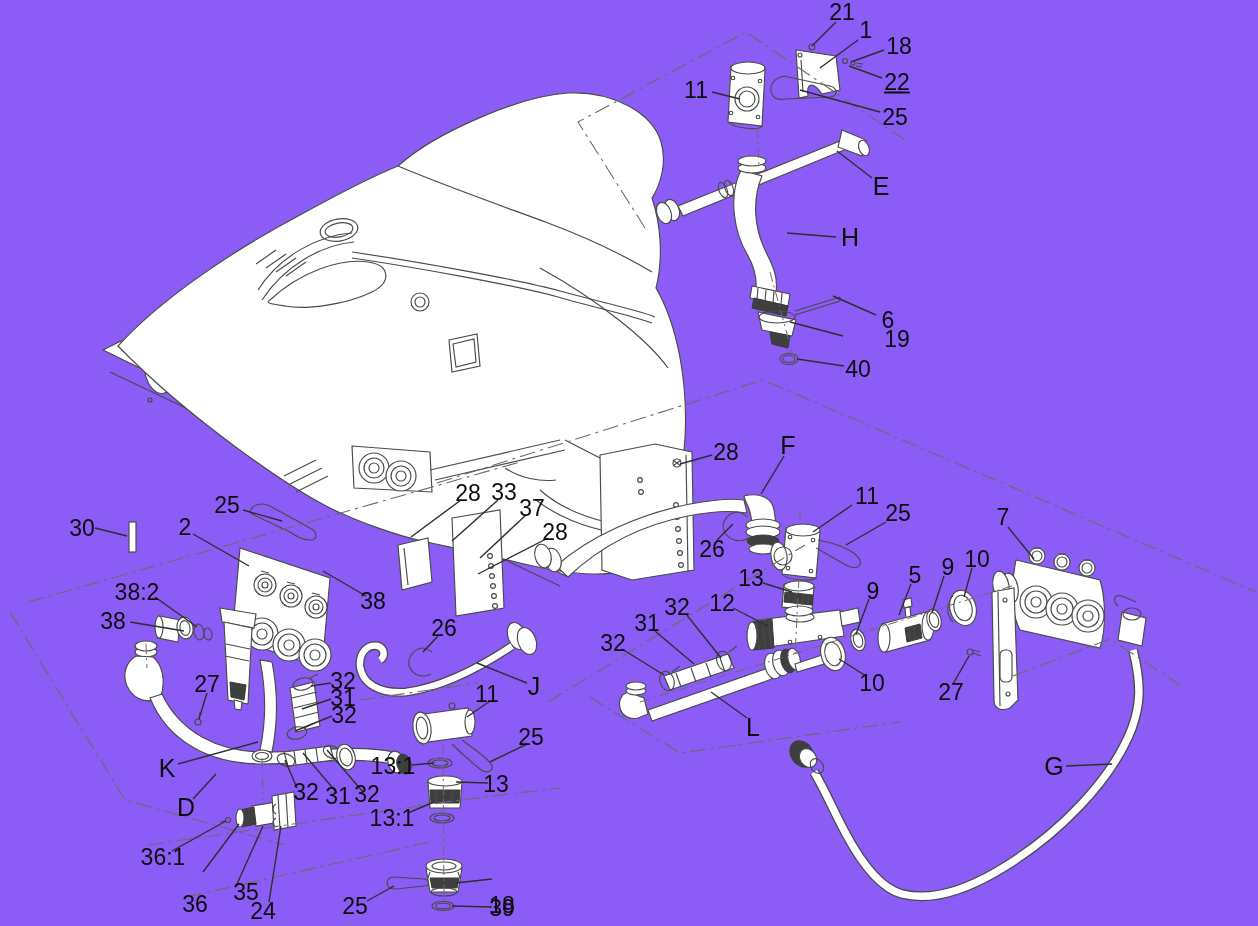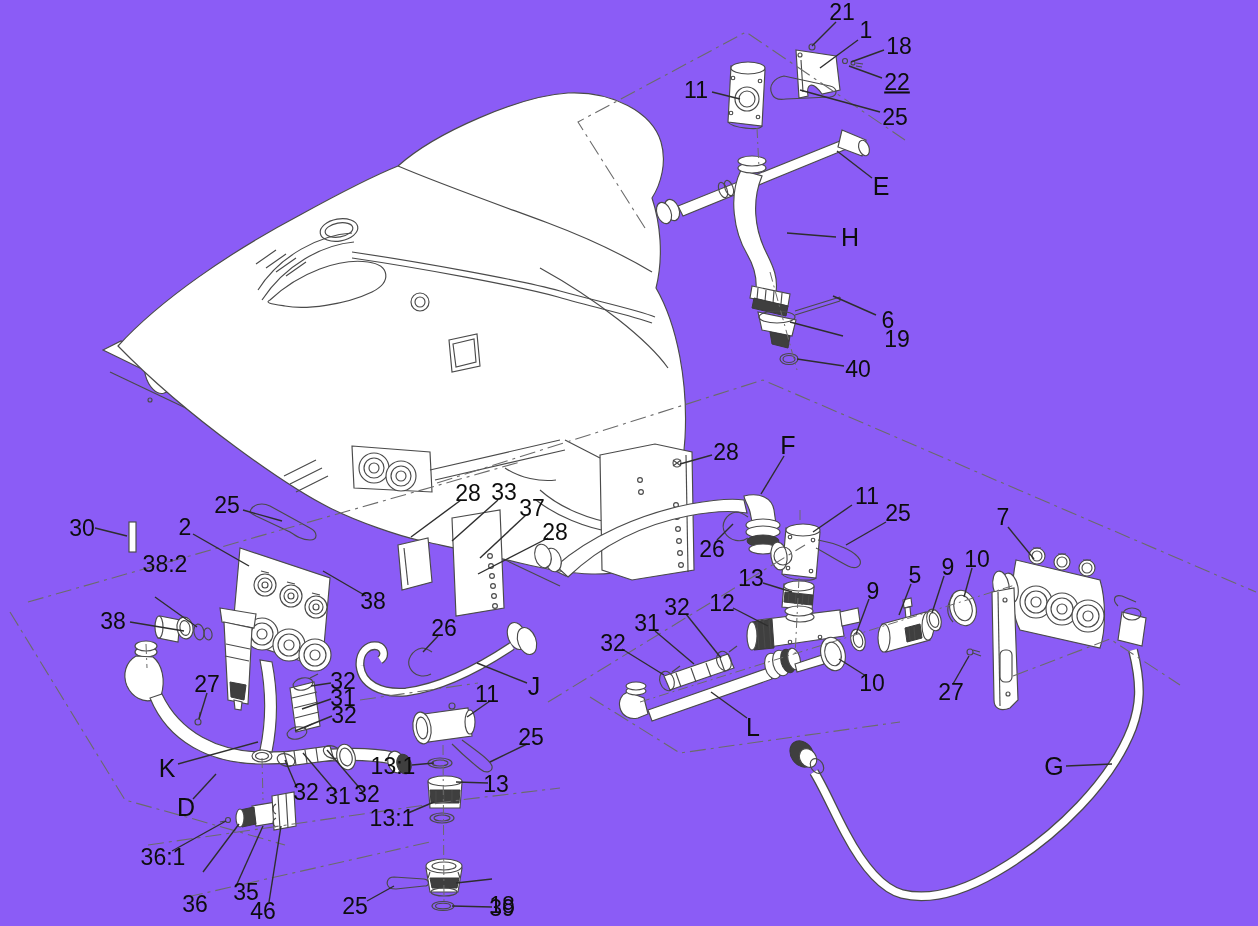--- a/index.html
+++ b/index.html
@@ -495,35 +495,35 @@
       <div class="callout" style="left: 647px; top: 623px;">31</div>
       <div class="callout" style="left: 677px; top: 607px;">32</div>
       <div class="callout" style="left: 82px; top: 528px;">30</div>
       <div class="callout" style="left: 185px; top: 527px;">2</div>
       <div class="callout" style="left: 227px; top: 505px;">25</div>
       <div class="callout" style="left: 468px; top: 493px;">28</div>
       <div class="callout" style="left: 504px; top: 492px;">33</div>
       <div class="callout" style="left: 532px; top: 508px;">37</div>
       <div class="callout" style="left: 555px; top: 532px;">28</div>
       <div class="callout" style="left: 373px; top: 601px;">38</div>
-      <div class="callout" style="left: 137px; top: 564px; margin-left: 28px;">38:2</div>
+      <div class="callout" style="left: 137px; top: 592px;">38:2</div>
       <div class="callout" style="left: 113px; top: 621px;">38</div>
       <div class="callout" style="left: 207px; top: 684px;">27</div>
       <div class="callout" style="left: 343px; top: 681px;">32</div>
       <div class="callout" style="left: 343px; top: 698px;">31</div>
       <div class="callout" style="left: 344px; top: 715px;">32</div>
       <div class="callout letter" style="left: 167px; top: 768px;">K</div>
       <div class="callout letter" style="left: 186px; top: 807px;">D</div>
       <div class="callout" style="left: 306px; top: 792px;">32</div>
       <div class="callout" style="left: 338px; top: 796px;">31</div>
       <div class="callout" style="left: 367px; top: 794px;">32</div>
       <div class="callout" style="left: 163px; top: 857px;">36:1</div>
       <div class="callout" style="left: 195px; top: 880px; margin-top: 24px;">36</div>
       <div class="callout" style="left: 246px; top: 892px;">35</div>
-      <div class="callout" style="left: 263px; top: 911px;">46</div>
+      <div class="callout" style="left: 263px; top: 911px;">24</div>
       <div class="callout" style="left: 355px; top: 906px;">25</div>
       <div class="callout" style="left: 487px; top: 694px;">11</div>
       <div class="callout letter" style="left: 534px; top: 686px;">J</div>
       <div class="callout" style="left: 444px; top: 628px;">26</div>
       <div class="callout" style="left: 531px; top: 737px;">25</div>
       <div class="callout" style="left: 393px; top: 766px;">13:1</div>
       <div class="callout" style="left: 496px; top: 784px;">13</div>
       <div class="callout" style="left: 392px; top: 818px;">13:1</div>
       <div class="callout" style="left: 502px; top: 905px;">18</div>
       <div class="callout" style="left: 502px; top: 908px;">39</div>

